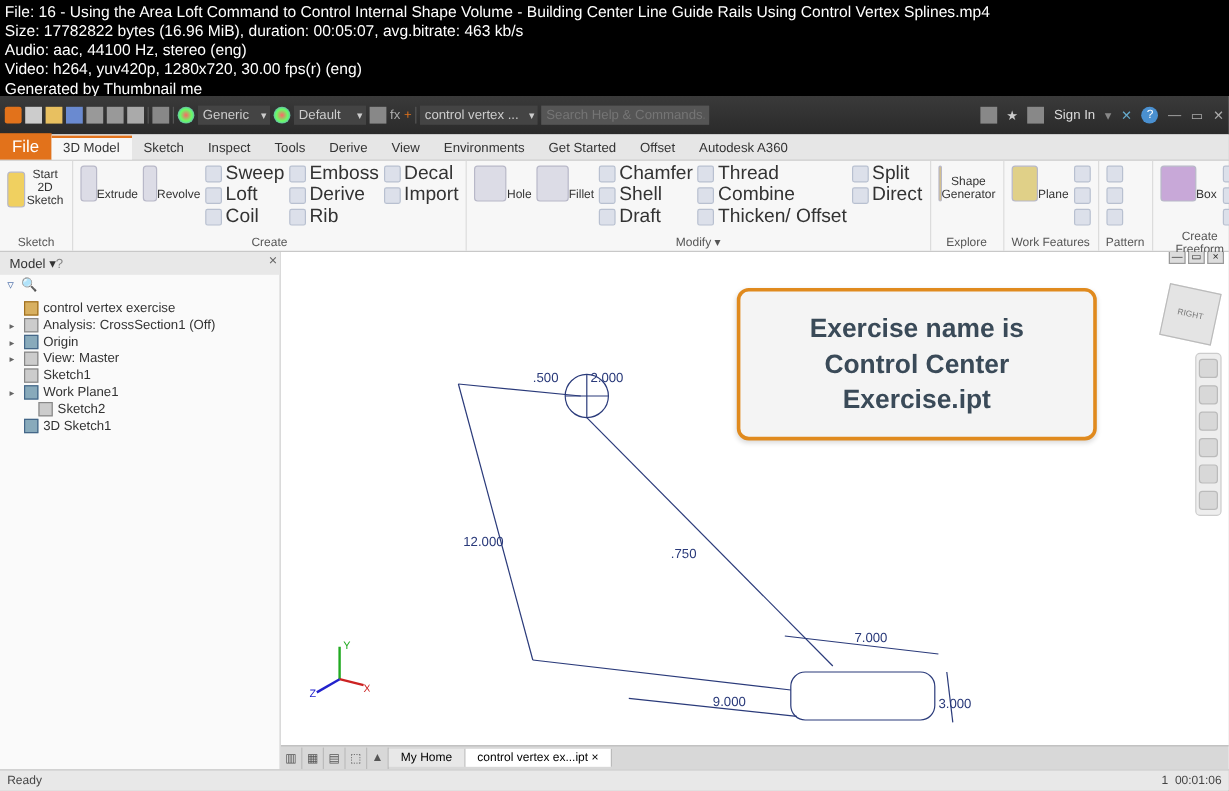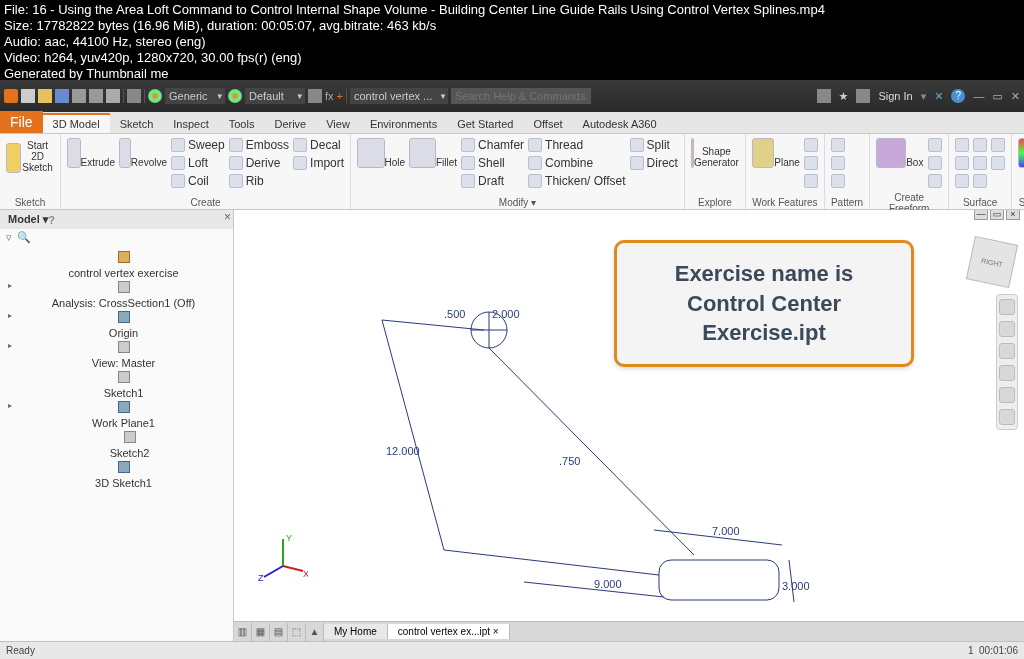--- a/index.html
+++ b/index.html
@@ -17,29 +17,29 @@
 .filetab { background: #e2721b; color: #fff; padding: 3px 10px; font-size: 14px; }
 .tab { padding: 3px 10px; cursor: pointer; }
 .tab.active { background: #f7f7f7; border-top: 2px solid #e2721b; }
 .ribbon { background: #f7f7f7; border-bottom: 1px solid #c8c8c8; display: flex; font-size: 10px; color: #333; height: 76px; }
 .group { border-right: 1px solid #dcdcdc; padding: 2px 6px 0 6px; display: flex; flex-direction: column; justify-content: space-between; }
 .group .row { display: flex; gap: 4px; align-items: flex-start; }
 .group .lab { text-align: center; font-size: 10px; color: #555; padding: 1px 0; border-top: 1px solid transparent; }
 .bigbtn { display: flex; flex-direction: row; align-items: flex-end; width: 48px; padding-top: 2px; cursor: pointer; }
 .bigbtn .ic { width: 30px; height: 30px; background: #dcdce6; border: 1px solid #b8b8c8; border-radius: 3px; }
 .bigbtn span { font-size: 10px; text-align: center; line-height: 11px; margin-top: 2px; }
-.smbtn { display: flex; align-items: center; gap: 3px; height: 18px; cursor: pointer; font-size: 12px; white-space: nowrap; }
+.smbtn { display: flex; align-items: center; gap: 3px; height: 18px; cursor: pointer; font-size: 16px; white-space: nowrap; }
 .smbtn .ic { width: 14px; height: 14px; background: #dce0ea; border: 1px solid #b8c0d0; border-radius: 2px; }
 .col { display: flex; flex-direction: column; gap: 0; }
 .content { flex: 1; display: flex; min-height: 0; }
 .browser { width: 234px; background: #fafafa; border-right: 1px solid #c8c8c8; display: flex; flex-direction: column; font-size: 11px; color: #333; position: relative; }
-.browser .hdr { background: #e8e8e8; padding: 3px 8px; font-weight: bold; display: flex; align-items: center; }
+.browser .hdr { background: #e8e8e8; padding: 3px 8px; font-weight: normal; display: flex; align-items: center; }
 .browser .tools { padding: 2px 6px; display: flex; gap: 6px; }
 .browser .tree { padding: 4px 4px; }
-.tree .node { padding: 1px 2px 1px 16px; position: relative; display: flex; align-items: center; gap: 4px; cursor: pointer; flex-direction: column; }
+.tree .node { padding: 1px 2px 1px 16px; position: relative; display: flex; align-items: center; gap: 4px; cursor: pointer; }
 .tree .node.d1 { padding-left: 28px; }
 .tree .node::before { content: "▸"; position: absolute; left: 4px; font-size: 8px; color: #666; }
 .tree .node.d1::before { left: 16px; }
 .tree .node.leaf::before { content: ""; }
 .node .nic { width: 12px; height: 12px; background: #d8b060; border: 1px solid #a07020; }
 .node .nic.grey { background: #ccc; border-color: #888; }
 .node .nic.red { background: #d44; border-color: #a00; border-radius: 50%; }
 .node .nic.blue { background: #8ab; border-color: #468; }
 .closex { position: absolute; top: 0; right: 2px; font-size: 12px; color: #666; cursor: pointer; }
 .canvas { flex: 1; background: #fff; position: relative; overflow: hidden; }

